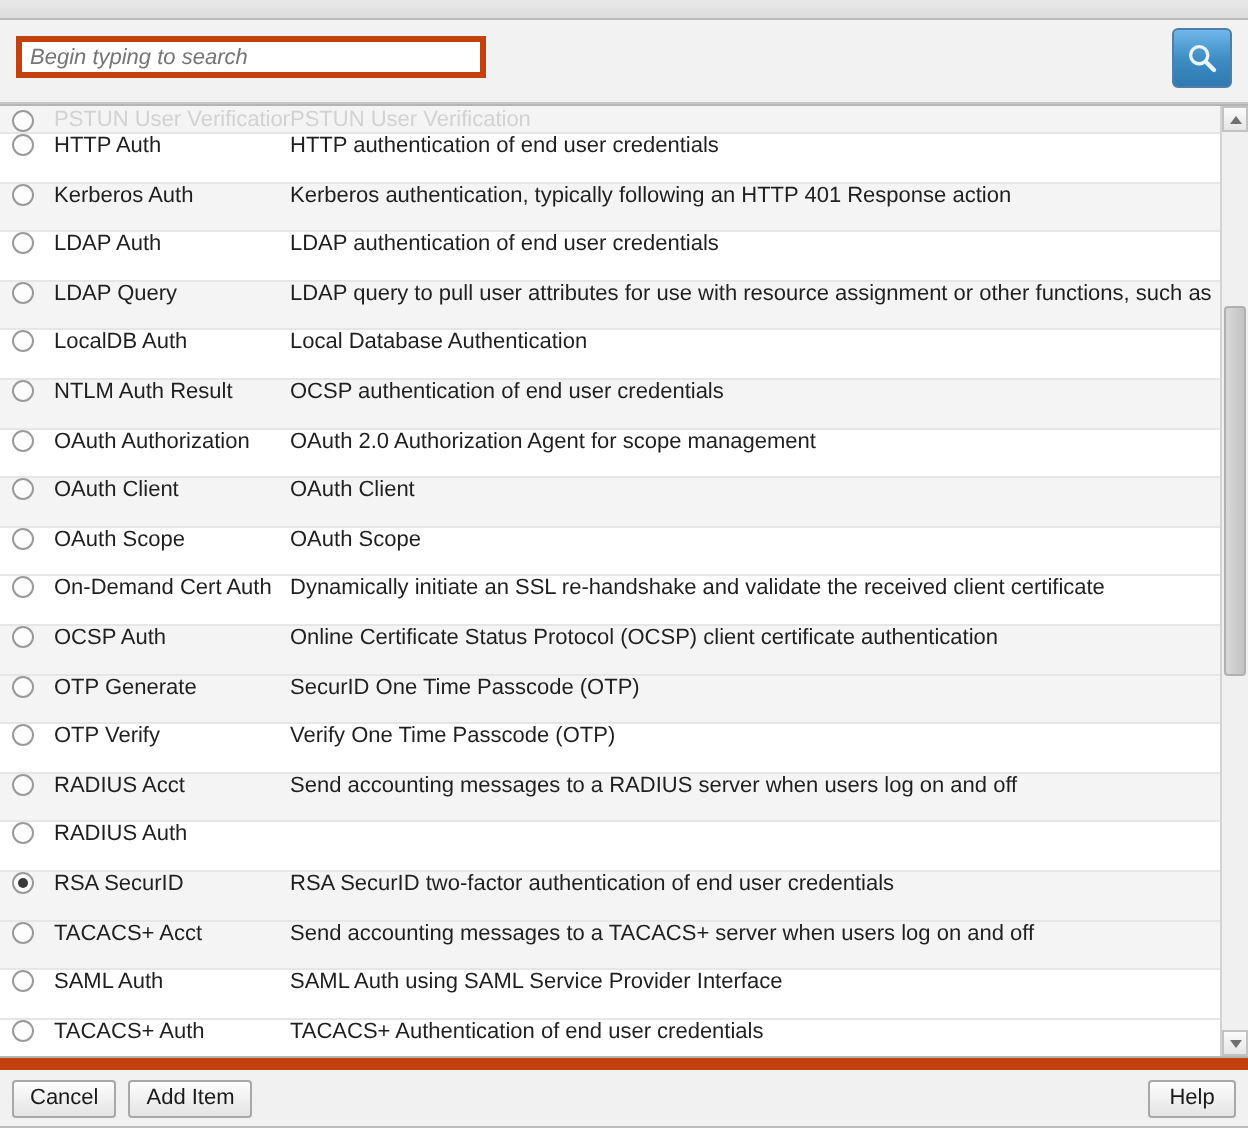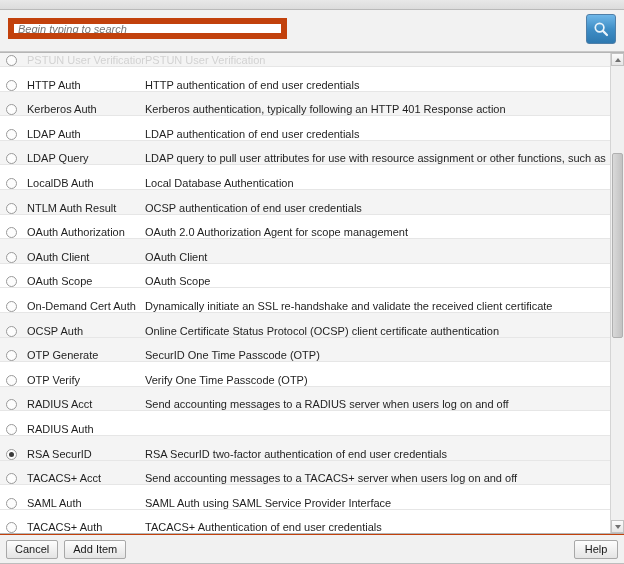--- a/index.html
+++ b/index.html
@@ -36,23 +36,23 @@
     flex: 0 0 auto;
     background: #f2f2f2;
     padding: 8px 8px 7px 8px;
     display: flex;
     align-items: flex-start;
     justify-content: space-between;
     border-bottom: 1px solid #c8c8c8;
   }
   .search-input {
     box-sizing: border-box;
-    width: 279px;
+    width: 235px;
     height: 21px;
-    border: 6px solid #c2410c;
+    border: 3px solid #c2410c;
     background: #ffffff;
     font-family: "Liberation Sans", sans-serif;
     font-size: 11px;
     font-style: italic;
     color: #7a7a7a;
     padding: 2px 4px;
     outline: none;
   }
   .search-btn {
     box-sizing: border-box;
@@ -79,21 +79,21 @@
     border-right: none;
     overflow: hidden;
   }
   .list {
     position: absolute;
     top: 0; left: 0; right: 14px; bottom: 0;
     overflow: hidden;
   }
   .row {
     display: flex;
-    align-items: flex-end;
+    align-items: flex-start;
     height: 24.6px;
     border-bottom: 1px solid #e6e6e6;
     padding: 0 2px 0 6px;
     box-sizing: border-box;
   }
   .row.alt { background: #f4f4f4; }
   .row.clip-top {
     height: 14px;
     align-items: flex-end;
     overflow: hidden;
@@ -176,21 +176,21 @@
     border-radius: 2px;
     box-sizing: border-box;
     cursor: pointer;
   }
 
   
   .footer {
     flex: 0 0 auto;
     height: 28px;
     background: #f1f1f1;
-    border-top: 1px solid #c2410c;
+    border-top: 6px solid #c2410c;
     display: flex;
     align-items: center;
     padding: 0 6px;
     gap: 6px;
   }
   .btn {
     box-sizing: border-box;
     min-width: 44px;
     height: 19px;
     padding: 0 8px;

